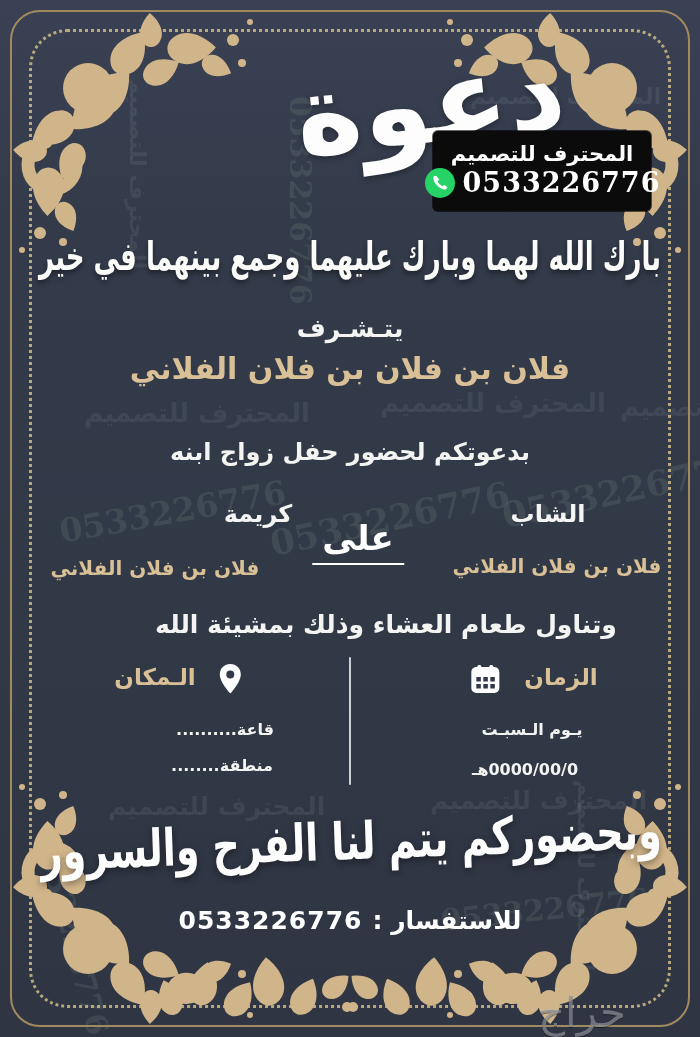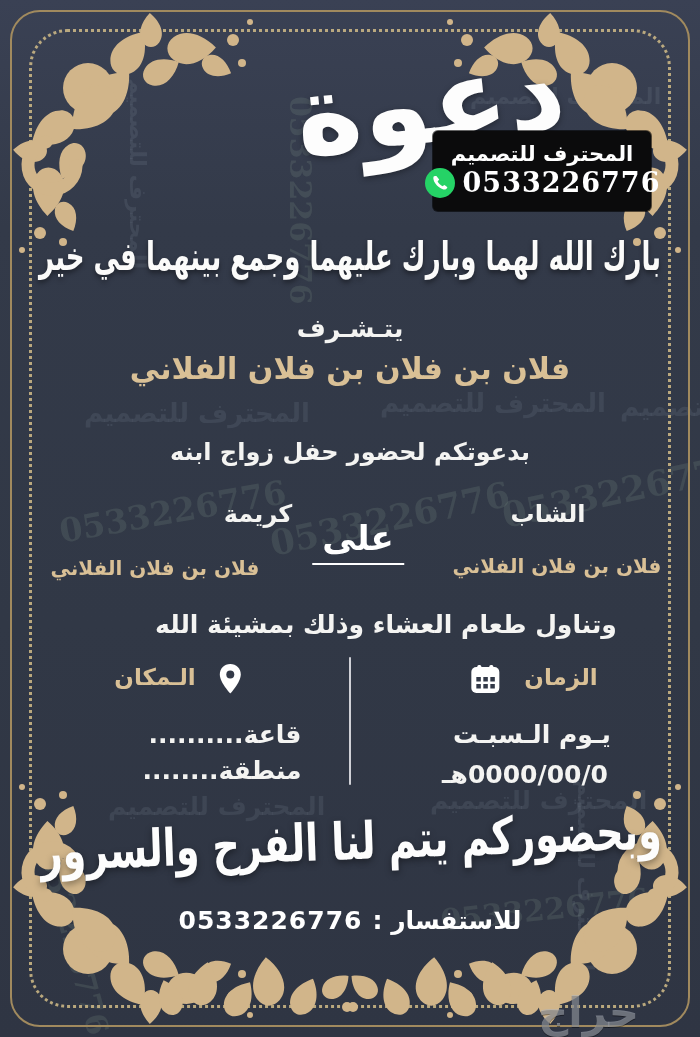--- a/index.html
+++ b/index.html
@@ -38,32 +38,32 @@
   .invline{left:350px; top:438px; font-size:24px; font-weight:bold;}
   .col-label{font-size:24px; font-weight:bold;}
   .col-name{font-size:20px; font-weight:bold;}
   .ala{
     left:358px; top:518px; font-size:34px; font-weight:bold; color:#fff;
     border-bottom:2px solid #fff; padding:0 10px 5px;
   }
   .dinner{left:350px; top:610px; font-size:25px; font-weight:bold;margin-left:36px;}
   .vdiv{left:349px; top:657px; width:2px; height:128px; background:rgba(235,235,240,.85); border-radius:1px;}
   .lblrow{display:flex; gap:24px; font-size:23px; font-weight:bold;}
-  .detail{font-size:25px; font-weight:bold;text-align:center;}
+  .detail{font-size:16px; font-weight:bold;text-align:center;}
   .closing{
     left:350px; top:812px; font-size:38px; font-weight:bold; color:#fdfdfd;
     transform:translateX(-50%) rotate(-2deg) scale(1,1.35); transform-origin:top center;
     text-shadow:0 2px 6px rgba(0,0,0,.4);
   }
   .inquiry{left:350px; top:906px; display:flex; gap:10px; align-items:center; font-size:25px; font-weight:bold; color:#fff;}
   .inquiry .ph{direction:ltr; letter-spacing:1px;}
   .wm{position:absolute; color:rgba(150,160,180,.14); font-weight:bold; pointer-events:none; white-space:nowrap;}
   .wm.ph{color:rgba(140,165,150,.17); font-family:"DejaVu Serif", serif;}
   .haraj{
-    position:absolute; left:538px; top:988px; font-size:42px; font-weight:bold;
+    position:absolute; left:538px; top:988px; font-size:42px; font-weight:normal;
     color:rgba(175,180,190,.55); letter-spacing:2px; text-shadow:0 1px 0 rgba(0,0,0,.4);
   }
   .corner{position:absolute; width:255px; height:255px; pointer-events:none;}
   .corner.tl{left:0; top:0;}
   .corner.tr{right:0; top:0; transform:scaleX(-1);}
   .corner.bl{left:0; bottom:0; transform:scaleY(-1);}
   .corner.br{right:0; bottom:0; transform:scale(-1,-1);}
   .garland{position:absolute; width:215px; height:72px; bottom:10px; pointer-events:none;}
   .garland.gl{left:148px;}
   .garland.gr{right:148px; transform:scaleX(-1);}

